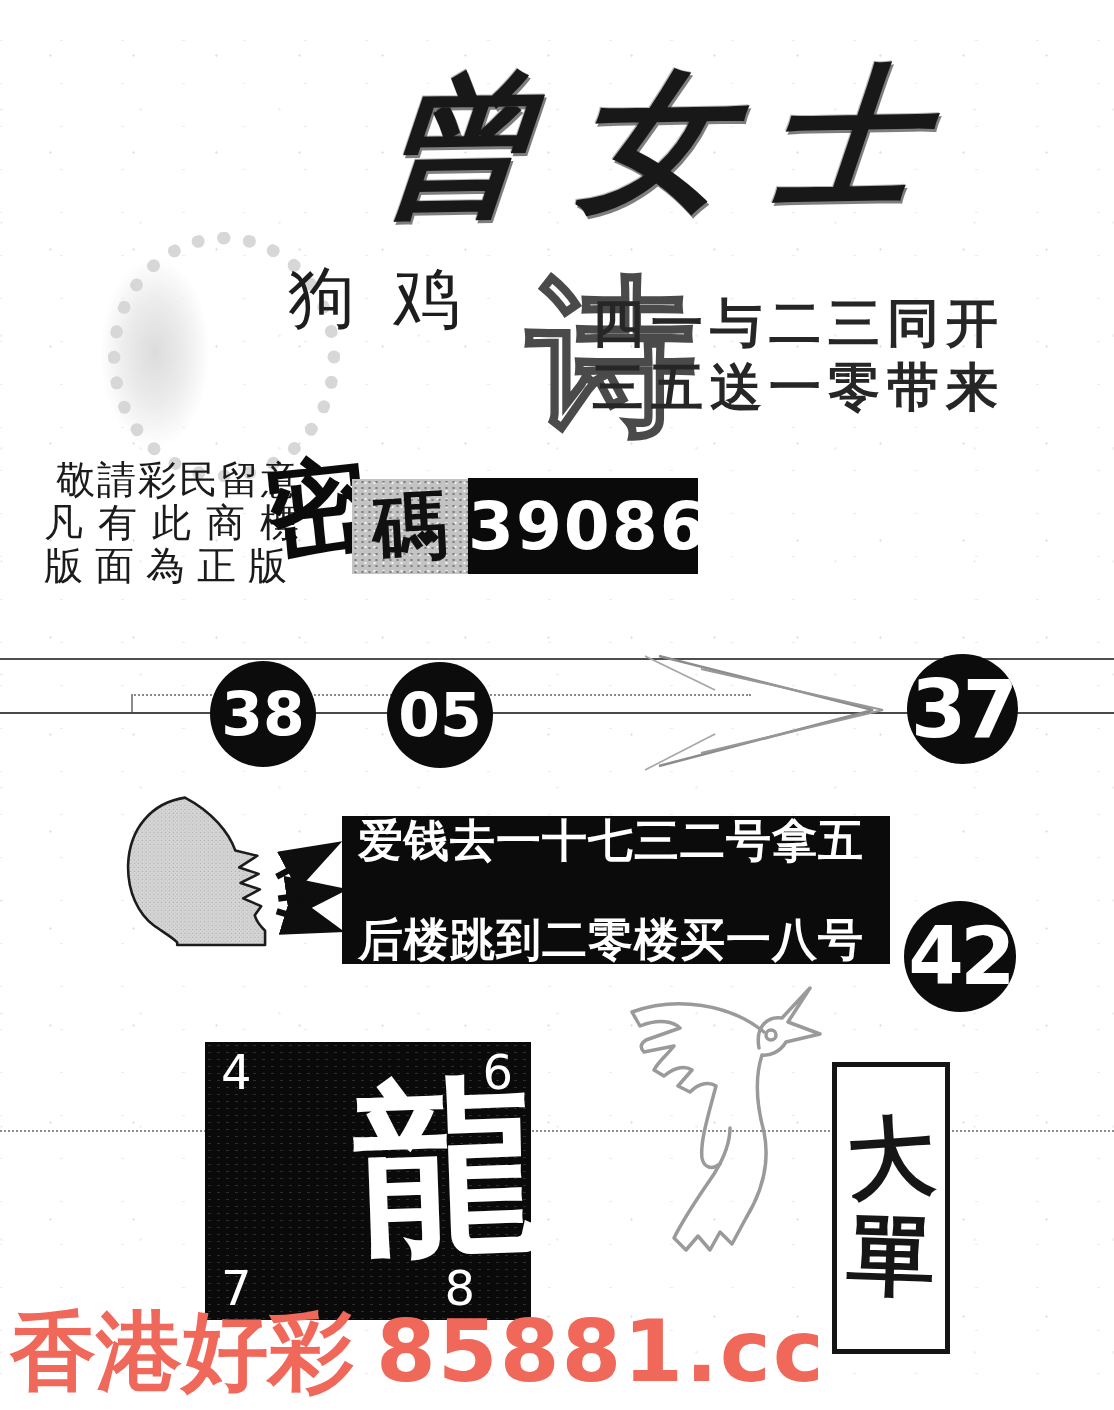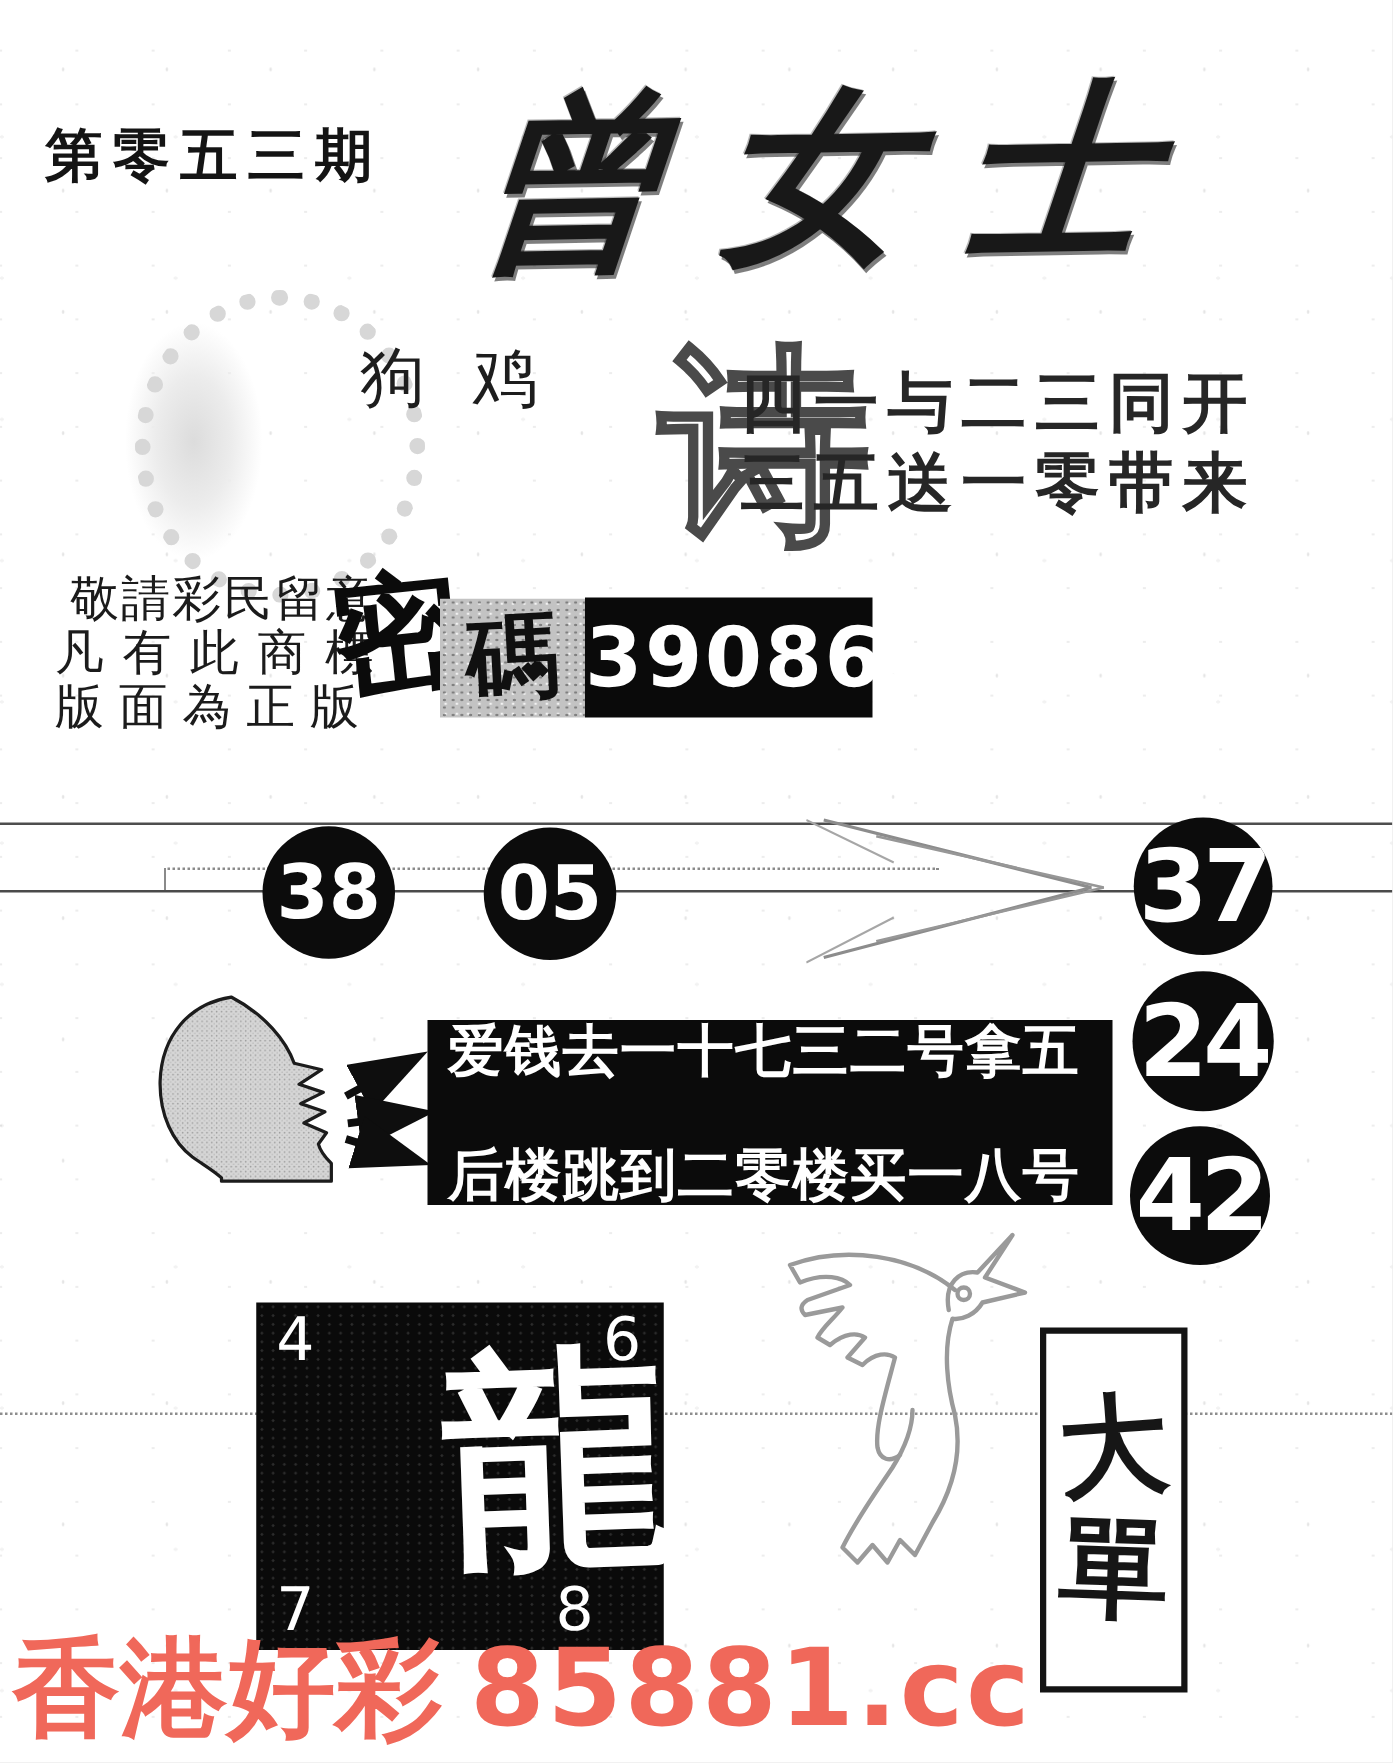--- a/index.html
+++ b/index.html
@@ -21,21 +21,21 @@
   .issue { left:36px; top:94px; font-size:46px; letter-spacing:8px; font-weight:600; color:#141414; white-space:nowrap; }
   .title { left:382px; top:40px; font-size:152px; font-weight:900; font-style:italic;
            letter-spacing:42px; white-space:nowrap; color:#181818;
            transform:skewX(-6deg) rotate(-1deg);
            text-shadow:2px 3px 0 rgba(20,20,20,.55), -1px -1px 0 rgba(20,20,20,.3); }
 
   
   .arc { left:108px; top:232px; width:232px; height:250px; border:13px dotted #d7d7d7; border-radius:50%; }
   .arc-blob { left:100px; top:258px; width:110px; height:190px; border-radius:50%;
               background:radial-gradient(closest-side, #dcdcdc 0%, #ececec 55%, rgba(236,236,236,0) 100%); }
-  .zodiac { left:288px; top:268px; font-size:52px; letter-spacing:38px; font-weight:500; color:#1d1d1d; white-space:nowrap;text-align:right; }
+  .zodiac { left:288px; top:253px; font-size:67px; letter-spacing:38px; font-weight:500; color:#1d1d1d; white-space:nowrap;text-align:right; }
   .shi { left:528px; top:246px; font-size:168px; font-weight:700; color:#ffffff;
          -webkit-text-stroke:3px #4a4a4a; text-stroke:3px #4a4a4a; }
   .poem { left:592px; top:292px; width:490px; font-size:52px; line-height:64px;
           letter-spacing:7px; color:#262626; font-weight:600; white-space:nowrap; }
 
   
   .notice { left:44px; top:458px; font-size:39px; line-height:43px; color:#1b1b1b; }
   .notice .n1 { letter-spacing:2px;text-align:center; }
   .notice .n2 { letter-spacing:15px; }
   .notice .n3 { letter-spacing:12px; }
@@ -99,21 +99,20 @@
             font-size:86px; color:#f0685a; white-space:nowrap; line-height:1; letter-spacing:0; }
   .footer .site { margin-left:22px; letter-spacing:2px; }
 
   svg { display:block; }
 </style>
 </head>
 <body>
 
 <div id="stage">
 
-  <div class="abs issue">第零五三期</div>
   <div class="abs title">曾女士</div>
 
   <div class="abs arc-blob"></div>
   <div class="abs arc"></div>
   <div class="abs zodiac">狗鸡</div>
   <div class="abs shi">诗</div>
   <div class="abs poem">
     <div>四一与二三同开</div>
     <div>三五送一零带来</div>
   </div>
@@ -138,21 +137,20 @@
   <svg class="abs" style="left:645px; top:648px;" width="250" height="130" viewBox="0 0 250 130">
     <line x1="0" y1="8" x2="70" y2="42" stroke="#a6a6a6" stroke-width="1.6"></line>
     <line x1="0" y1="122" x2="70" y2="86" stroke="#a6a6a6" stroke-width="1.6"></line>
     <polyline points="14,8 228,62 14,118" fill="none" stroke="#8c8c8c" stroke-width="2.6"></polyline>
     <polyline points="56,21 238,62 56,105" fill="none" stroke="#979797" stroke-width="2.1"></polyline>
   </svg>
 
   <div class="ball b38">38</div>
   <div class="ball b05">05</div>
   <div class="ball b37">37</div>
-  <div class="ball b24">24</div>
   <div class="ball b42">42</div>
 
   <svg class="abs" style="left:110px; top:770px;" width="168" height="200" viewBox="0 0 260 240">
     <defs>
       <pattern id="stip" width="6" height="6" patternUnits="userSpaceOnUse">
         <rect width="6" height="6" fill="#d6d6d6"></rect>
         <circle cx="2" cy="2" r="1" fill="#9c9c9c"></circle>
         <circle cx="5" cy="5" r=".8" fill="#ababab"></circle>
       </pattern>
     </defs>

